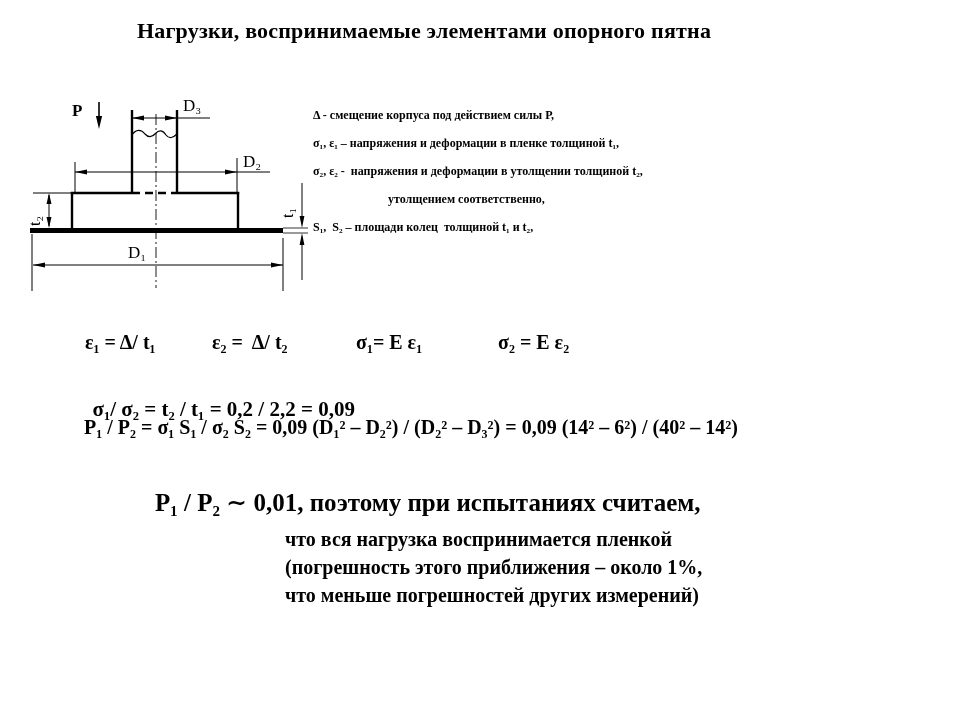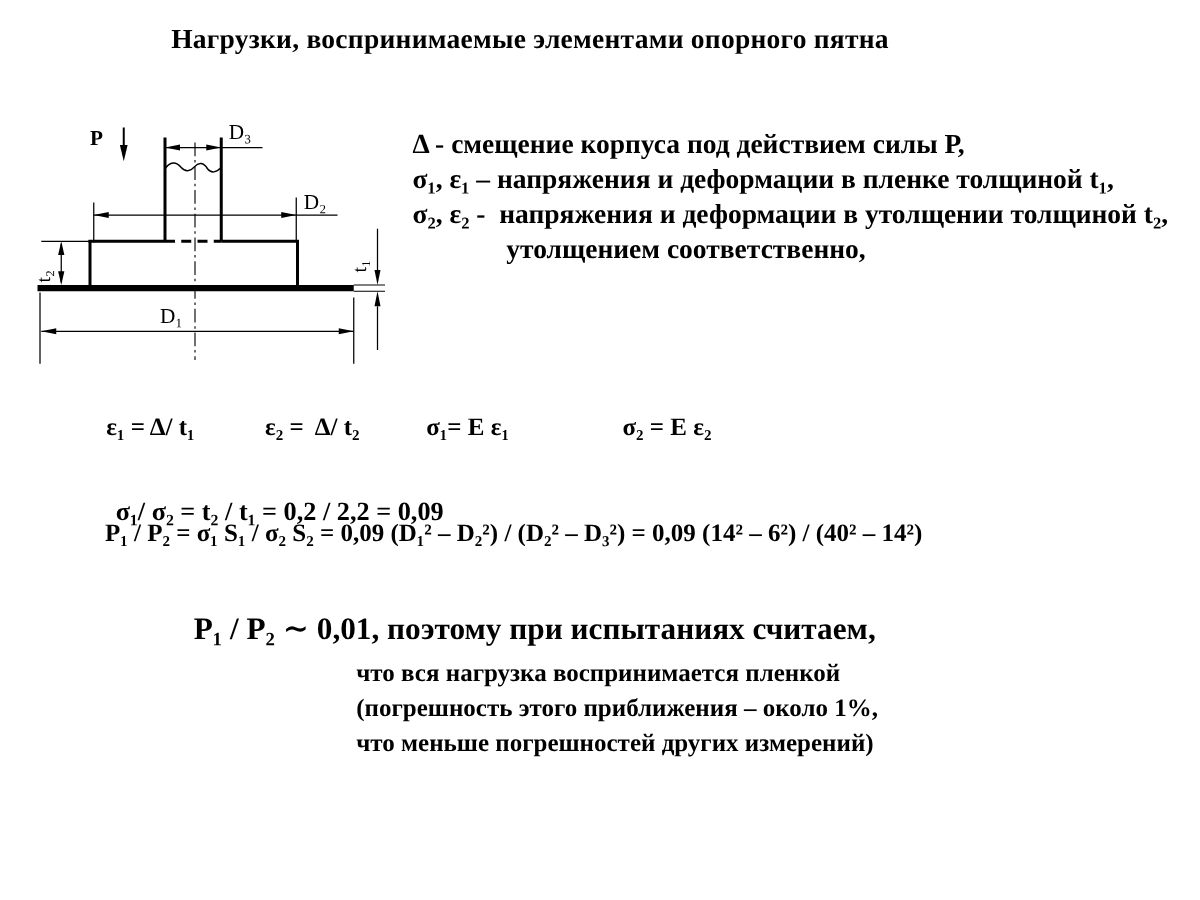--- a/index.html
+++ b/index.html
@@ -8,29 +8,29 @@
     font-family:"Liberation Serif","DejaVu Serif",serif;color:#000;
     overflow:hidden;
   }
   .abs{position:absolute;}
   .pre{white-space:pre;}
   #title{
     top:18px;left:0;width:848px;text-align:center;
     font-size:22px;font-weight:bold;letter-spacing:0.2px;
   }
   #legend{
-    top:101px;left:330px;width:620px;
-    font-size:22px;font-weight:bold;line-height:28px;
+    top:101px;left:313px;width:620px;
+    font-size:12px;font-weight:bold;line-height:28px;
   }
   .legend-line{white-space:pre;}
   .legend-indent{padding-left:75px;}
   .fA{top:331px;font-size:20px;font-weight:bold;}
   #fA1{left:85px;}
   #fA2{left:212px;}
-  #fA3{left:341px;}
+  #fA3{left:356px;}
   #fA4{left:498px;}
   #fB{top:372px;left:82px;font-size:21px;}
   #fB .bold{font-weight:bold;}
   #fB .reg{font-weight:bold;}
   #fC{top:416px;left:84px;font-size:20px;font-weight:bold;}
   #concl1{top:488px;left:155px;font-size:25px;font-weight:bold;}
   #conclRest{top:525px;left:285px;font-size:20px;font-weight:bold;line-height:28px;}
   svg text{font-family:"Liberation Serif","DejaVu Serif",serif;fill:#000;}
   svg .lbl{font-size:17px;}
   svg .lblr{font-size:16px;}
@@ -113,20 +113,21 @@
     <polygon class="ah" points="263,177 251,174.6 251,179.4"></polygon>
     <text x="108" y="170" class="lbl">D₁</text>
   </g>
 </svg>
 
 <div id="legend" class="abs">
   <div class="legend-line">Δ - смещение корпуса под действием силы Р,</div>
   <div class="legend-line">σ₁, ε₁ – напряжения и деформации в пленке толщиной t₁,</div>
   <div class="legend-line">σ₂, ε₂ -  напряжения и деформации в утолщении толщиной t₂,</div>
   <div class="legend-line legend-indent">утолщением соответственно,</div>
+  <div class="legend-line">S₁,  S₂ – площади колец  толщиной t₁ и t₂,</div>
 </div>
 
 <span id="fA1" class="abs fA pre">ε₁ = Δ/ t₁</span>
 <span id="fA2" class="abs fA pre">ε₂ =  Δ/ t₂</span>
 <span id="fA3" class="abs fA pre">σ₁= E ε₁</span>
 <span id="fA4" class="abs fA pre">σ₂ = E ε₂</span>
 
 <div id="fB" class="abs pre">
   <span class="bold pre">σ₁/ σ₂ = t₂ / t₁ </span><span class="reg pre">= 0,2 / 2,2 = 0,09</span>
 </div>

